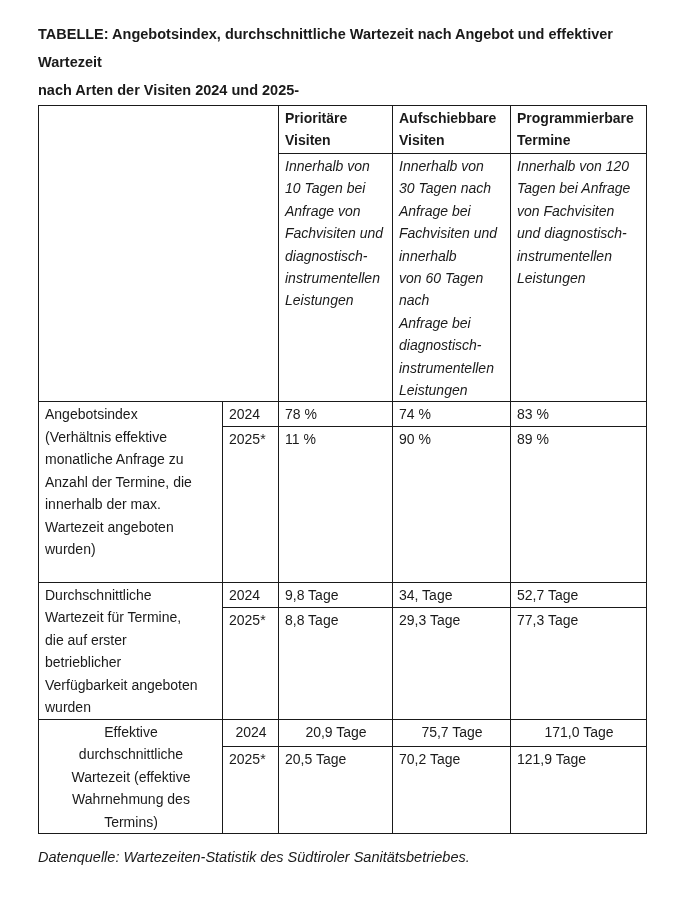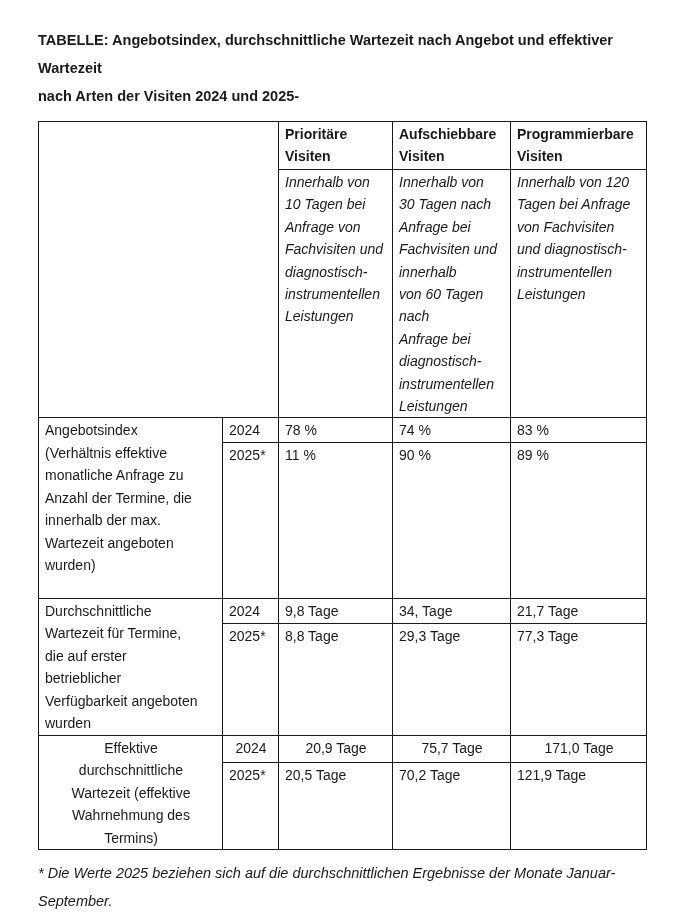--- a/index.html
+++ b/index.html
@@ -8,34 +8,34 @@
     width: 686px;
     height: 920px;
     font-family: "Liberation Sans", sans-serif;
     color: #1a1a1a;
     overflow: hidden;
   }
   .page {
     width: 686px;
     height: 920px;
     background: #ffffff;
-    padding: 26px 0 0 38px;
+    padding: 20px 0 0 38px;
   }
   .pre { white-space: pre-line; }
   .title {
     font-size: 14.5px;
     font-weight: 700;
     line-height: 28px;
     width: 640px;
   }
   table.tbl {
     border-collapse: collapse;
     table-layout: fixed;
     width: 608px;
-    margin-top: 11px;
+    margin-top: 1px;
   }
   table.tbl td {
     border: 1px solid #1a1a1a;
     vertical-align: top;
     padding: 1px 5px 0 6px;
     font-size: 14px;
     line-height: 22.4px;
     white-space: pre-line;
     overflow: hidden;
   }
@@ -76,21 +76,21 @@
       <col style="width:136px">
     </colgroup>
     <tbody>
       <tr class="rh1">
         <td colspan="2" rowspan="2"></td>
         <td class="hdr">Prioritäre
 Visiten</td>
         <td class="hdr">Aufschiebbare
 Visiten</td>
         <td class="hdr">Programmierbare
-Visiten</td>
+Termine</td>
       </tr>
       <tr class="rh2">
         <td class="desc">Innerhalb von
 10 Tagen bei
 Anfrage von
 Fachvisiten und
 diagnostisch-
 instrumentellen
 Leistungen</td>
         <td class="desc">Innerhalb von
@@ -135,21 +135,21 @@
       <tr class="sub-a2">
         <td rowspan="2">Durchschnittliche
 Wartezeit für Termine,
 die auf erster
 betrieblicher
 Verfügbarkeit angeboten
 wurden</td>
         <td>2024</td>
         <td>9,8 Tage</td>
         <td>34, Tage</td>
-        <td>21,7 Tage</td>
+        <td>52,7 Tage</td>
       </tr>
       <tr class="sub-b2">
         <td>2025*</td>
         <td>8,8 Tage</td>
         <td>29,3 Tage</td>
         <td>77,3 Tage</td>
       </tr>
 
       <tr class="sub-a3">
         <td rowspan="2">Effektive
@@ -165,18 +165,16 @@
       <tr class="sub-b3">
         <td>2025*</td>
         <td>20,5 Tage</td>
         <td>70,2 Tage</td>
         <td>121,9 Tage</td>
       </tr>
     </tbody>
   </table>
 
   <div class="footnotes">
-    <p class="footnote pre">* Die Werte 2025 beziehen sich auf die durchschnittlichen Ergebnisse der Monate Januar-
-September.</p>
     <p class="footnote pre">Datenquelle: Wartezeiten-Statistik des Südtiroler Sanitätsbetriebes.</p>
   </div>
 
 </div>
 
 </body></html>

